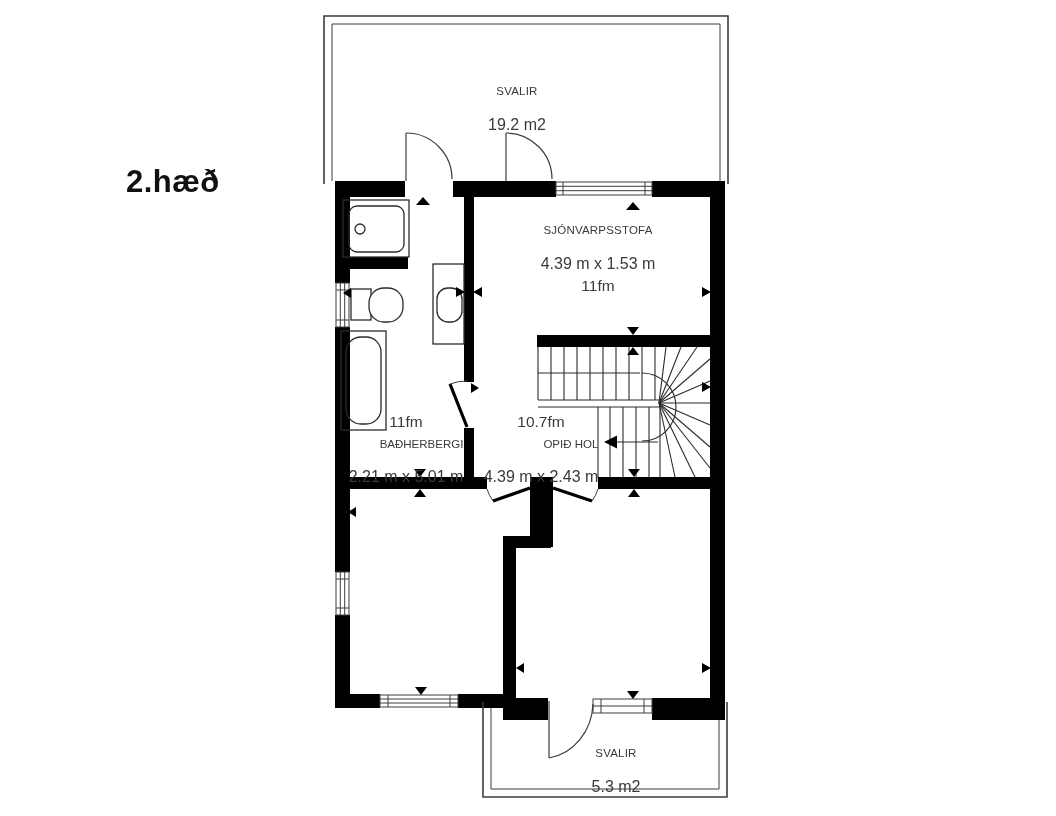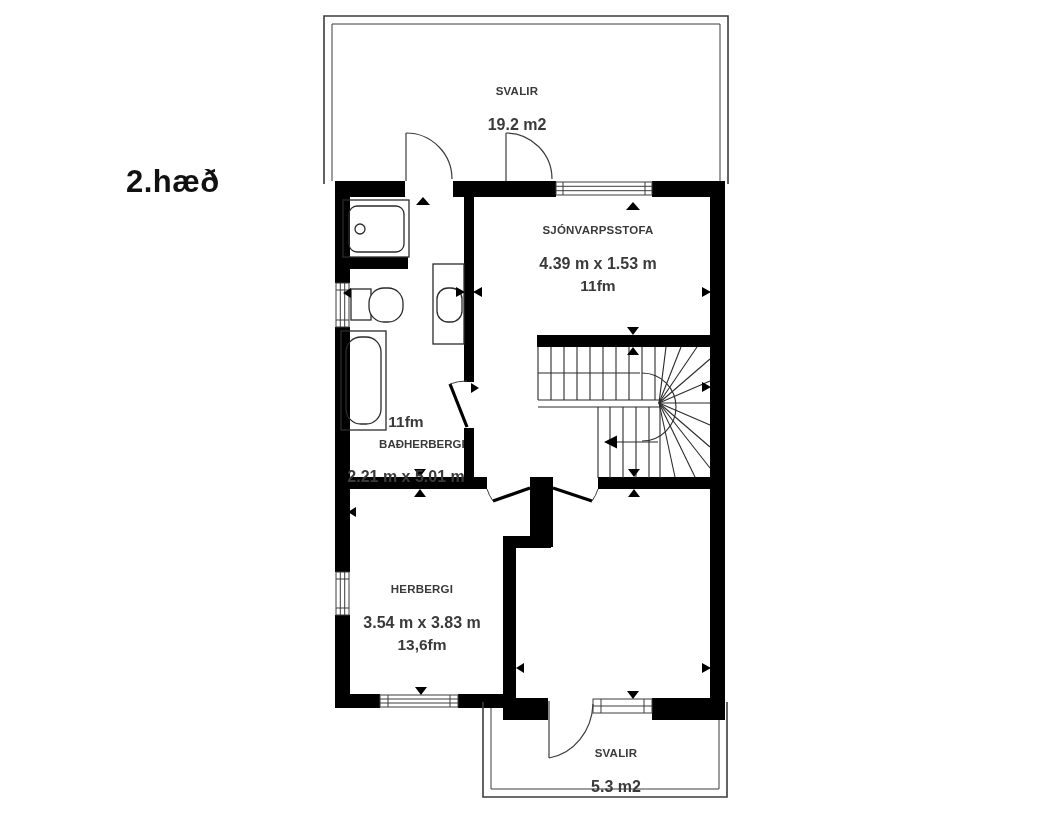--- a/index.html
+++ b/index.html
@@ -12,21 +12,20 @@
   }
   .wall{position:absolute;background:#000000;}
   svg.lines{position:absolute;left:0;top:0;}
   .lbl{
     position:absolute;
     transform:translateX(-50%);
     text-align:center;
     color:#3a3a3a;
     white-space:nowrap;
     line-height:1.2;
-    font-weight:bold;
   }
   .lbl .name{display:block;font-size:11.5px;letter-spacing:.2px;}
   .lbl .dims{display:block;font-size:16px;margin-top:16px;}
   .lbl .area{display:block;font-size:15.5px;margin-top:4px;}
   .lbl .area-first{display:block;font-size:15.5px;}
   .lbl .name-after{display:block;font-size:11.5px;margin-top:6px;text-align:right;}
   .floor-title{
     position:absolute;left:126px;top:164px;
     font-size:31px;font-weight:bold;color:#111111;
     letter-spacing:.5px;
@@ -222,26 +221,26 @@
     <span class="dims">4.39 m x 1.53 m</span>
     <span class="area">11fm</span>
   </div>
 
   <div class="lbl" style="left:406px;top:413px">
     <span class="area-first">11fm</span>
     <span class="name-after">BAÐHERBERGI</span>
     <span class="dims">2.21 m x 5.01 m</span>
   </div>
 
-
-  <div class="lbl" style="left:422px;top:583px">
-    <span class="name">HERBERGI</span>
-    <span class="dims">3.54 m x 3.83 m</span>
-    <span class="area">13,6fm</span>
-  </div>
+  <div class="lbl" style="left:541px;top:413px">
+    <span class="area-first">10.7fm</span>
+    <span class="name-after">OPIÐ HOL</span>
+    <span class="dims">4.39 m x 2.43 m</span>
+  </div>
+
 
 
   <div class="lbl" style="left:616px;top:747px">
     <span class="name">SVALIR</span>
     <span class="dims">5.3 m2</span>
   </div>
 
 </div>
 
 </body></html>

